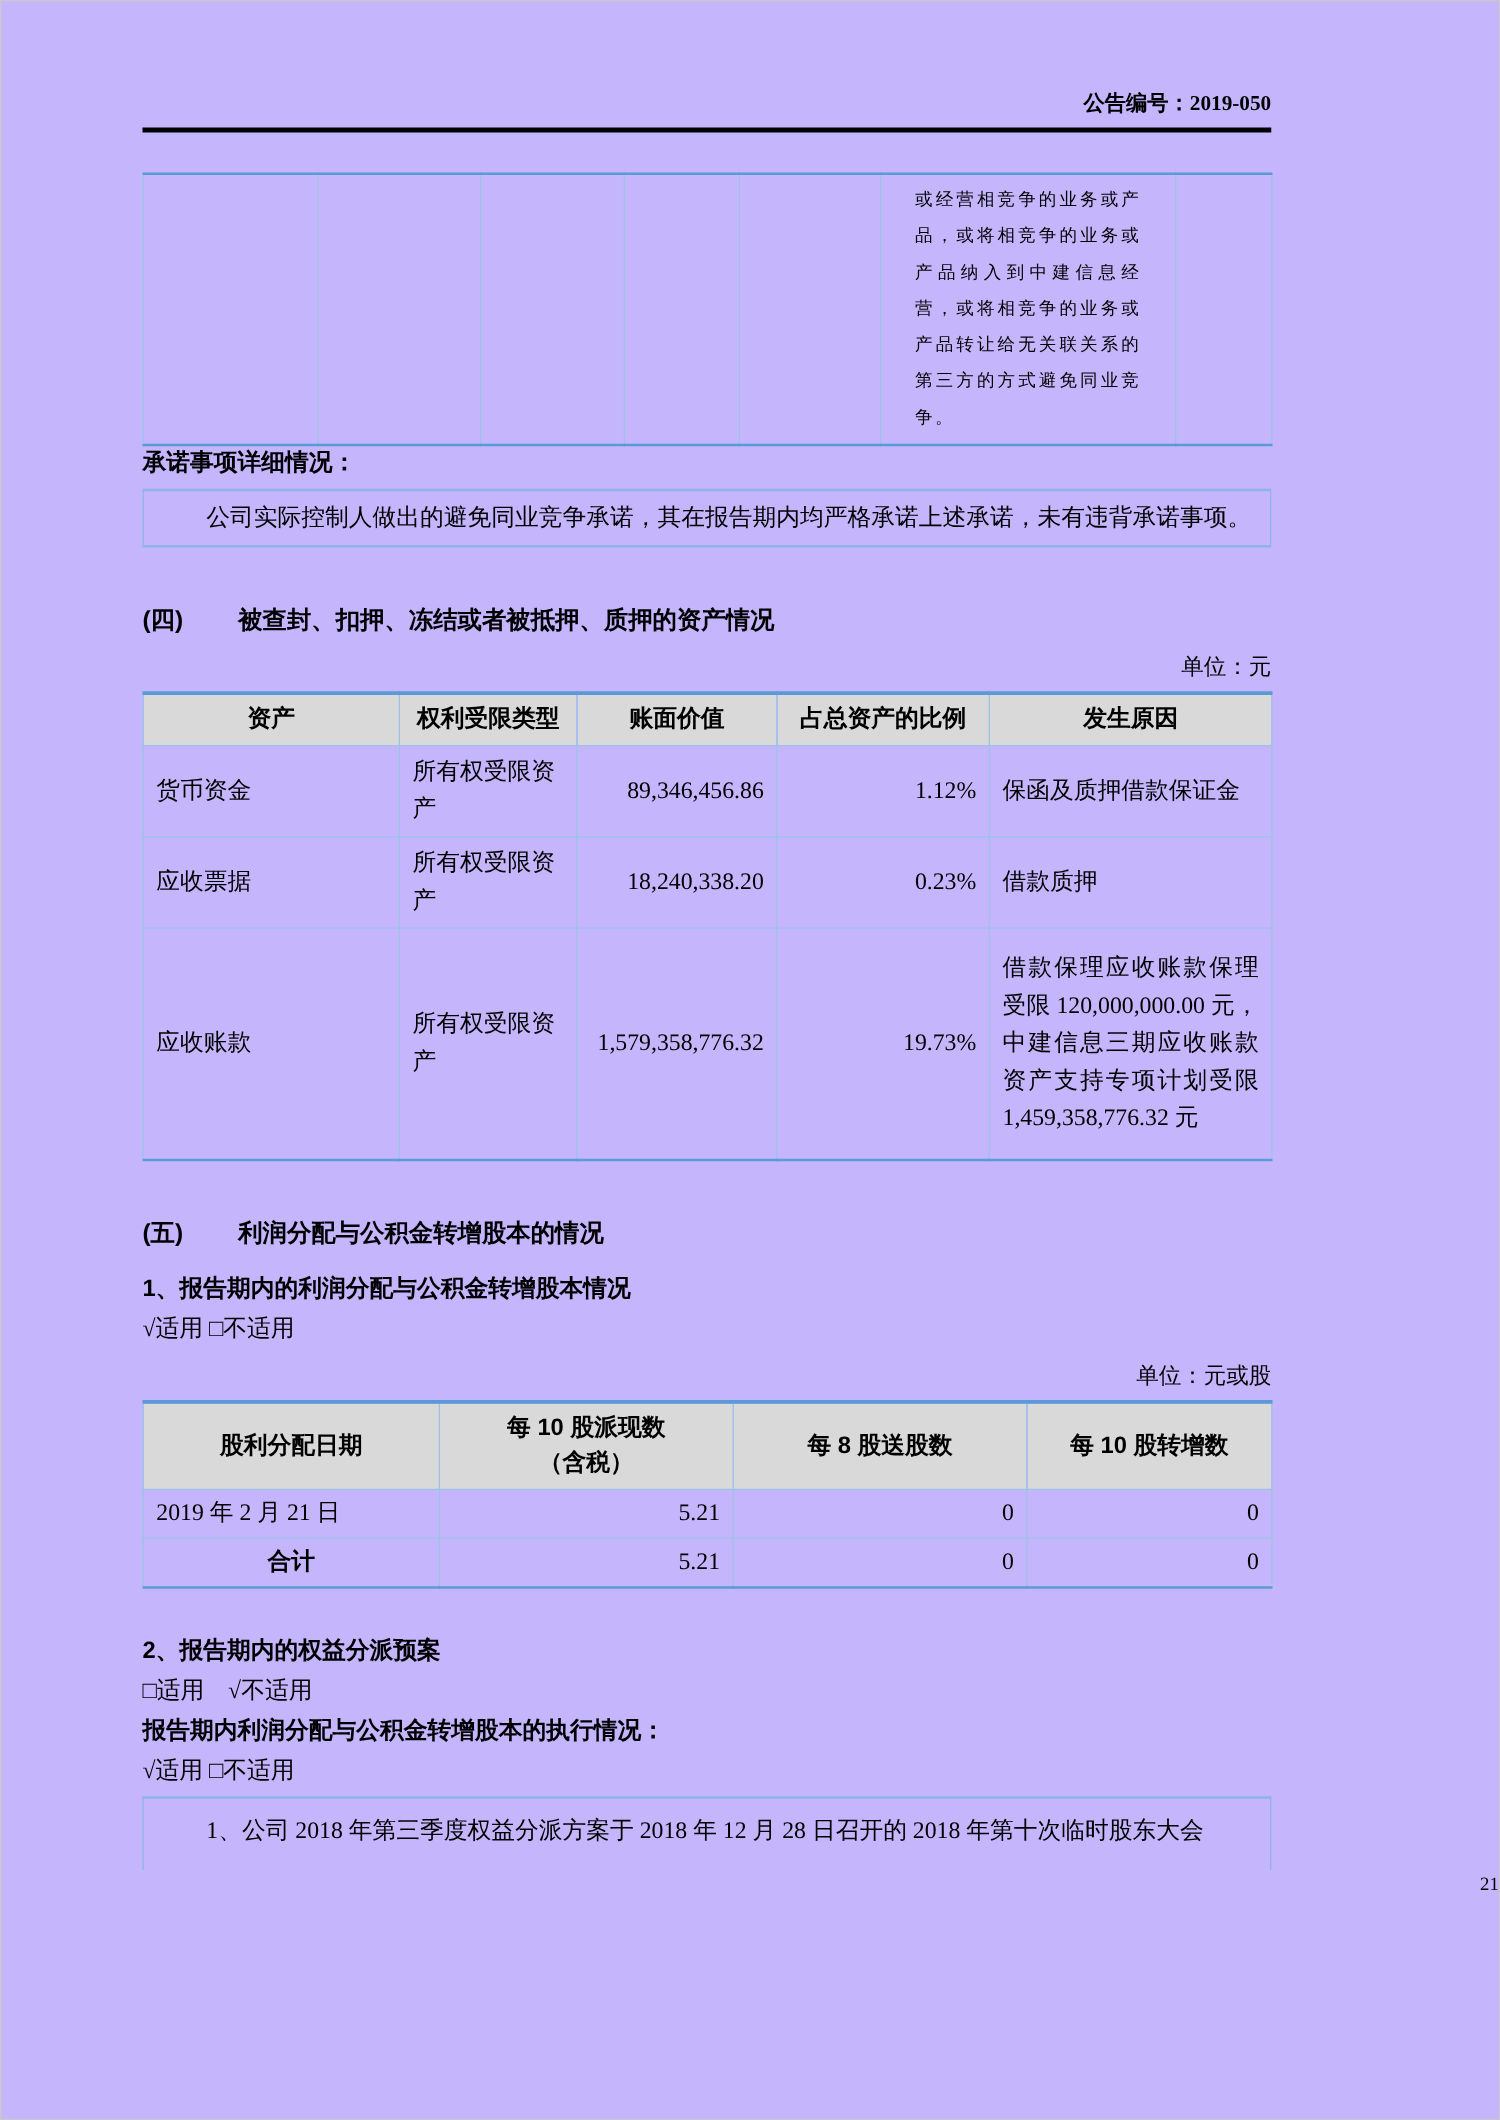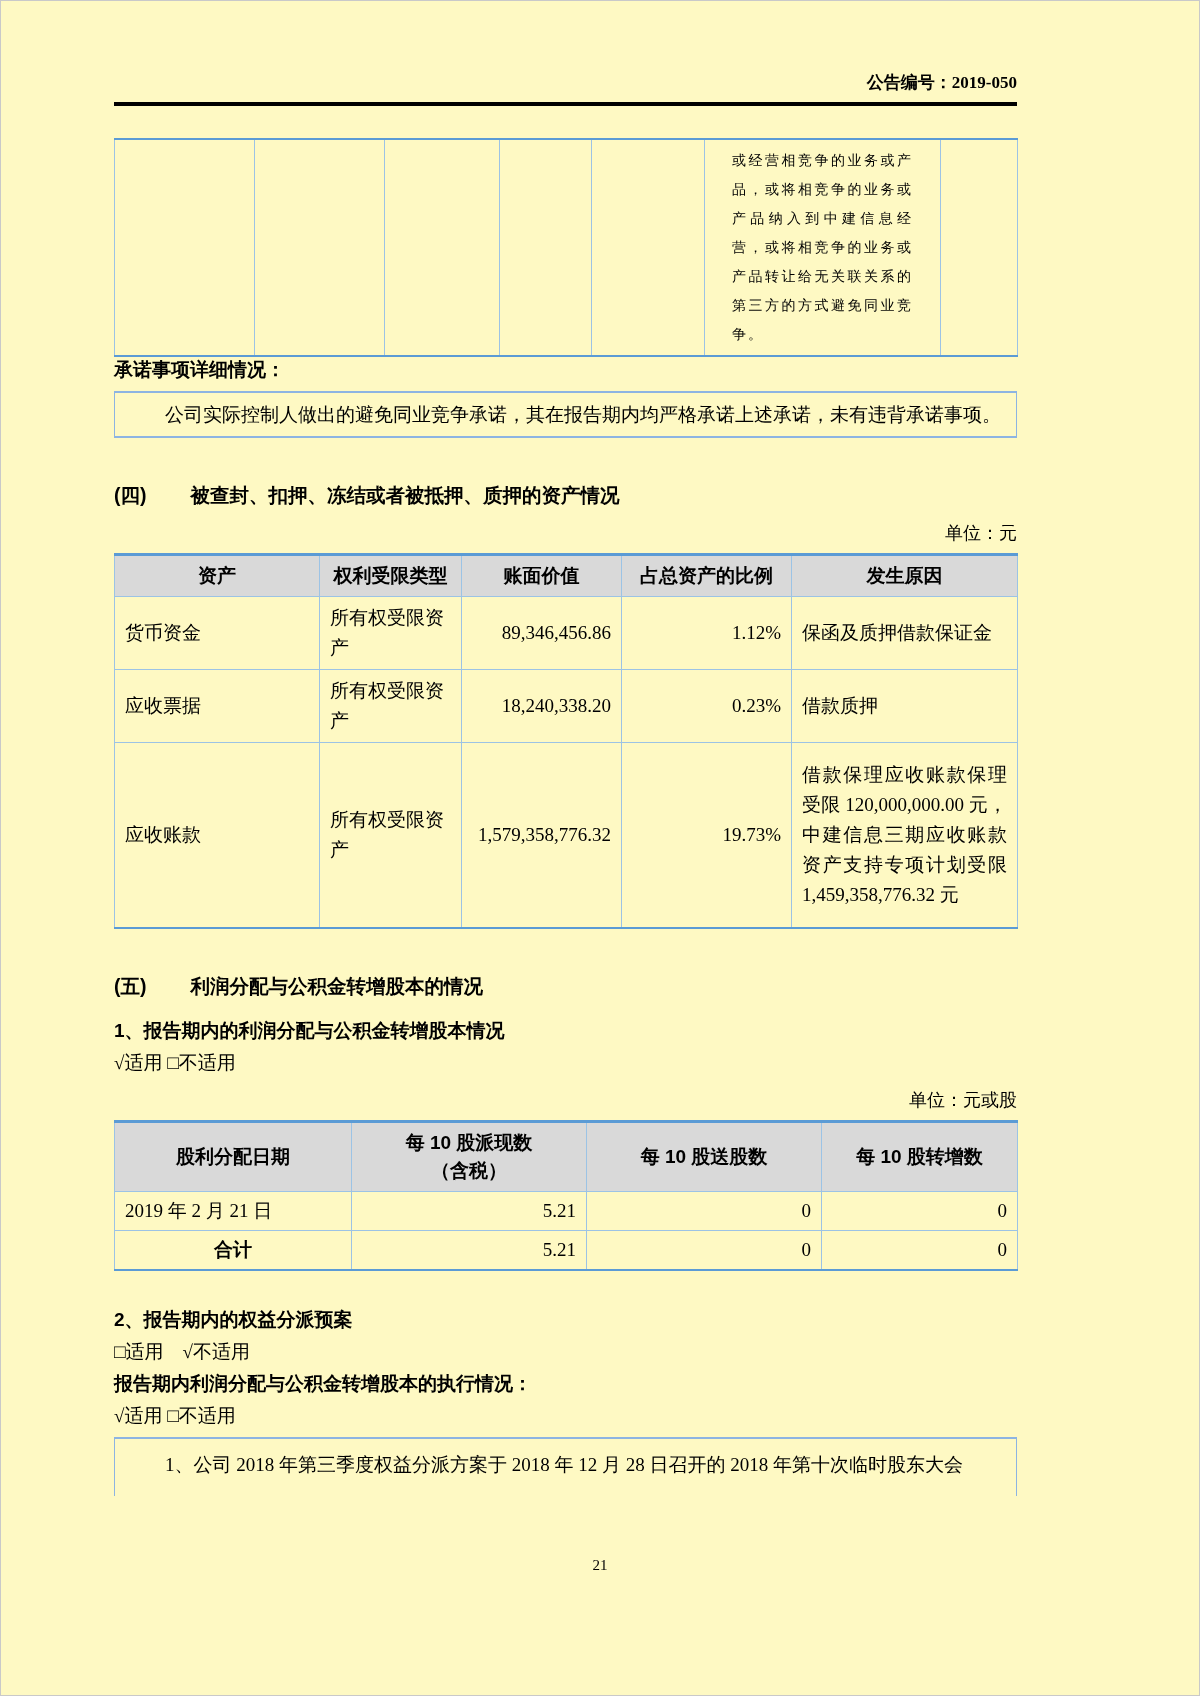--- a/index.html
+++ b/index.html
@@ -1,20 +1,20 @@
 <!DOCTYPE html>
 <html><head>
 <meta charset="utf-8">
 <style>
   html,body{margin:0;padding:0;background:#ffffff;}
   .page{
     position:relative;
     width:1198px;height:1694px;
     border:1px solid #c9c9c9;
-    background:#fef9c3;
+    background:#c4b5fd;
     font-family:"Liberation Serif","DejaVu Serif",serif;
     color:#000;
     overflow:hidden;
   }
   .content{width:903px;margin-left:113px;}
   .doc-number{
     padding-top:70px;
     text-align:right;
     font-size:17px;font-weight:bold;
     font-family:"Liberation Serif","DejaVu Serif",serif;
@@ -89,22 +89,22 @@
   .dividend-table td{height:30px;}
 
   .exec-box{
     margin-top:8px;
     border-left:1px solid #8db4e2;border-right:1px solid #8db4e2;border-top:2px solid #8db4e2;
     padding:12px 12px 18px 12px;
     font-size:19px;line-height:27px;
     text-indent:2em;
   }
   .page-number{
-    position:absolute;left:0;top:1556px;width:100%;
-    text-align:center;font-size:15px;
+    position:absolute;left:0;top:1499px;width:100%;
+    text-align:right;font-size:15px;
   }
 </style>
 </head>
 <body>
 
 <div class="page">
   <div class="content">
 
     <div class="doc-number">公告编号：2019-050</div>
     <div class="header-rule"></div>
@@ -195,21 +195,21 @@
         <col style="width:237px">
           <col style="width:235px">
           <col style="width:235px">
           <col style="width:196px">
       </colgroup>
       <tbody>
           <tr>
         <th>股利分配日期</th>
         <th>每 10 股派现数
 （含税）</th>
-        <th>每 10 股送股数</th>
+        <th>每 8 股送股数</th>
         <th>每 10 股转增数</th>
       </tr>
       <tr>
         <td class="al">2019 年 2 月 21 日</td>
         <td class="ar">5.21</td>
         <td class="ar">0</td>
         <td class="ar">0</td>
       </tr>
       <tr>
         <td class="ac bold">合计</td>

